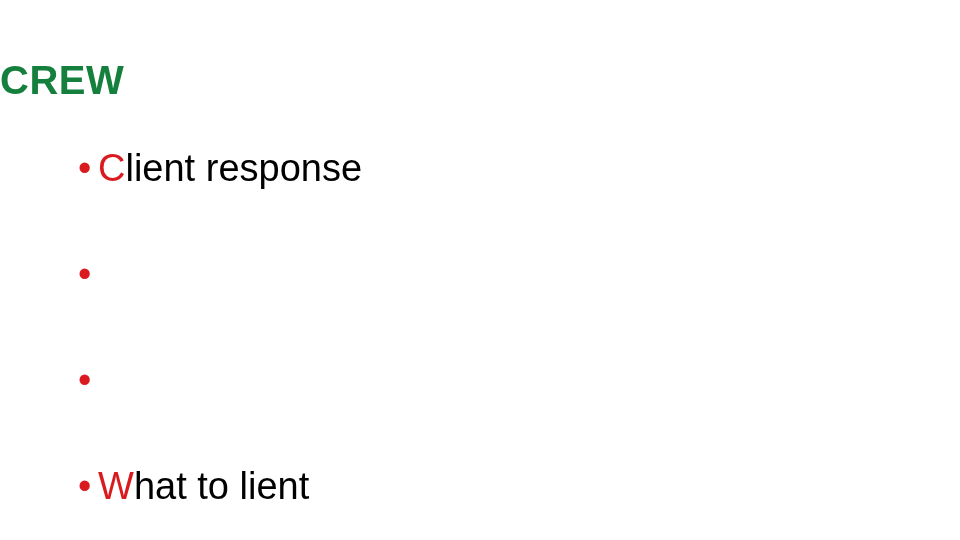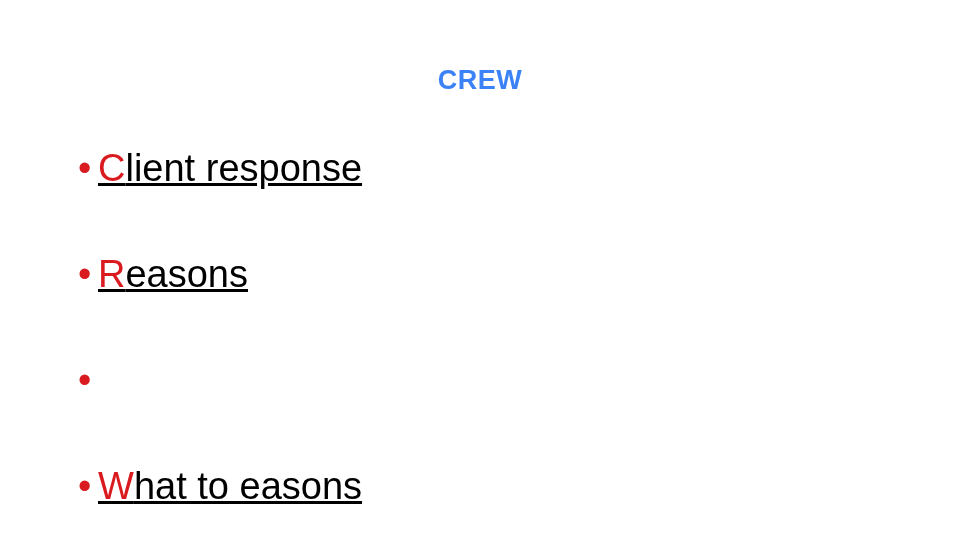--- a/index.html
+++ b/index.html
@@ -19,24 +19,24 @@
     background: #ffffff;
     overflow: hidden;
   }
 
   
   .slide-title {
     position: absolute;
     left: 0;
     top: 58px;
     width: 960px;
-    text-align: center;
-    font-size: 27px;
+    text-align: left;
+    font-size: 40px;
     font-weight: bold;
-    color: #3b82f6;
+    color: #15803d;
     letter-spacing: 0.5px;
     line-height: 44px;
     white-space: nowrap;
   }
 
   
   .bullet-list {
     position: absolute;
     left: 78px;
     top: 142px;
@@ -61,21 +61,20 @@
     width: 20px;
     color: #D91A1F;
     font-size: 38px;
     line-height: 52px;
     text-align: left;
   }
 
   .bullet-text {
     flex: 0 0 auto;
     color: #000000;
-    text-decoration: underline;
   }
 
   
   .acronym-letter {
     color: #D91A1F;
   }
 </style>
 </head>
 <body>
 
@@ -85,27 +84,26 @@
 
   <ul class="bullet-list">
 
     <li class="bullet-item">
       <span class="bullet-marker">•</span>
       <span class="bullet-text"><span class="acronym-letter">C</span><span>lient response</span></span>
     </li>
 
     <li class="bullet-item">
       <span class="bullet-marker">•</span>
-      <span class="bullet-text"><span class="acronym-letter">R</span><span>easons</span></span>
     </li>
 
     <li class="bullet-item">
       <span class="bullet-marker">•</span>
     </li>
 
     <li class="bullet-item">
       <span class="bullet-marker">•</span>
-      <span class="bullet-text"><span class="acronym-letter">W</span><span>hat to easons</span></span>
+      <span class="bullet-text"><span class="acronym-letter">W</span><span>hat to lient</span></span>
     </li>
 
   </ul>
 
 </div>
 
 </body></html>

